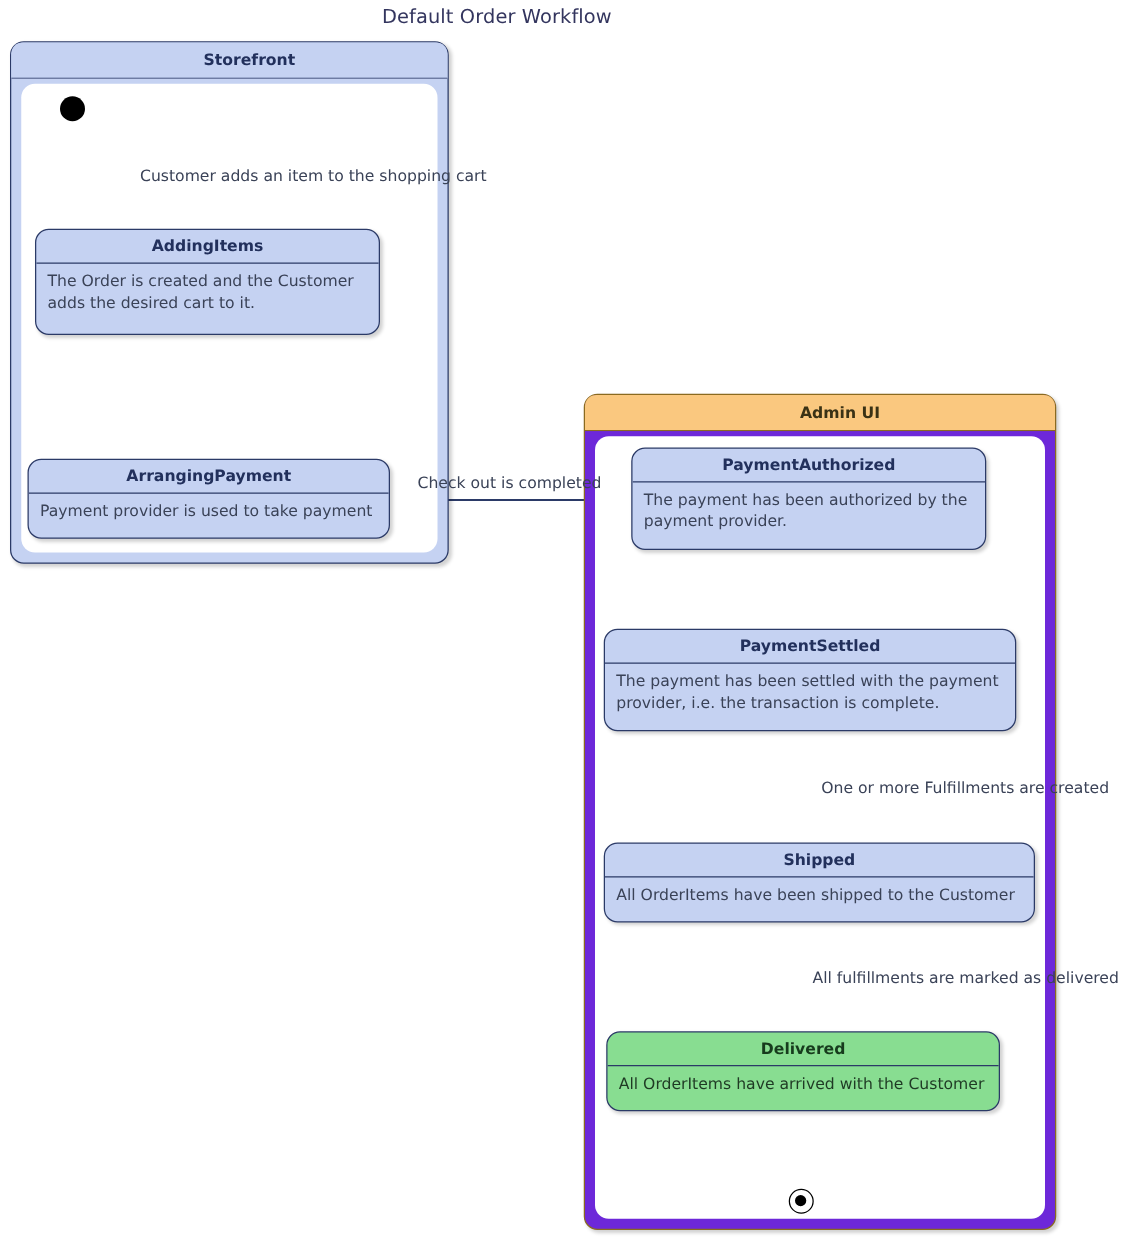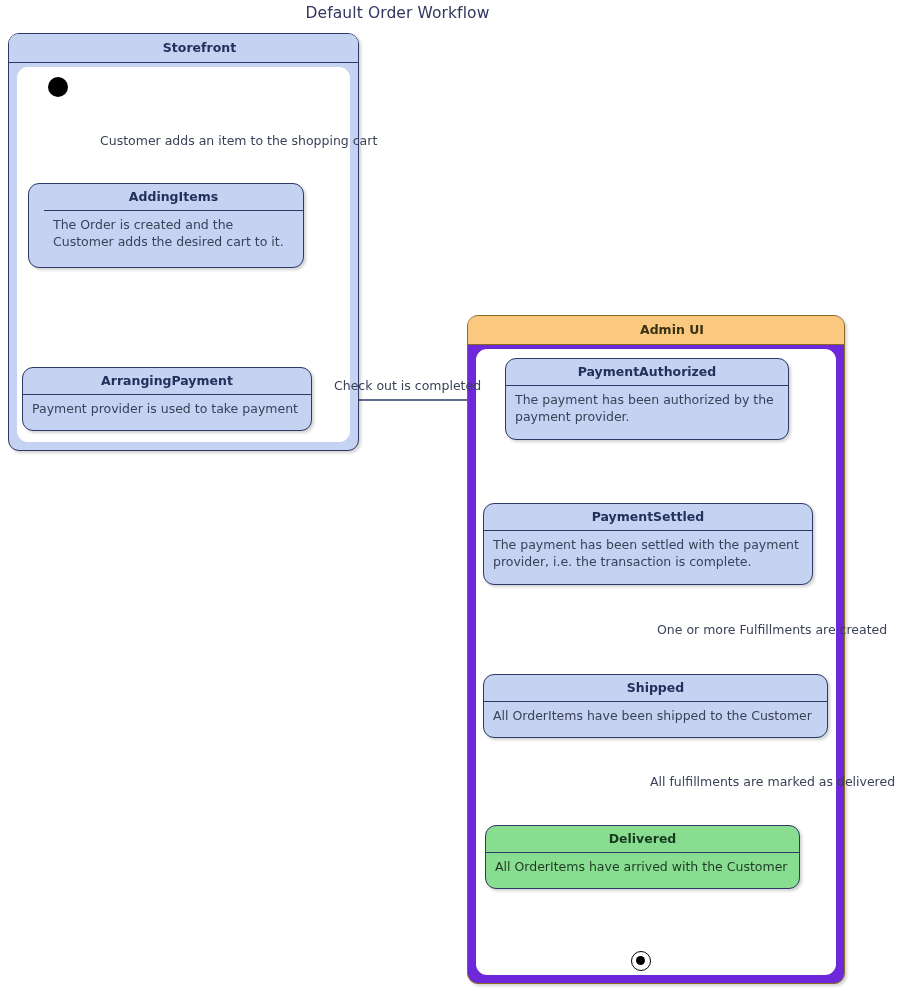--- a/index.html
+++ b/index.html
@@ -197,21 +197,21 @@
     <div class="composite-header">Admin UI</div>
     <div class="composite-body">
       <div class="region" style="left:8px; top:4px; right:8px; bottom:8px;"></div>
     </div>
   </div>
 
   <div class="initial-state" style="left:48px; top:77px;"></div>
 
   <div class="final-state" style="left:631px; top:951px;"></div>
 
-  <div class="state" style="left:28px; top:183px; width:276px; height:85px;padding-left:15px;">
+  <div class="state" style="left:28px; top:183px; width:276px; height:85px;">
     <div class="state-title">AddingItems</div>
     <div class="state-desc">The Order is created and the Customer adds the desired cart to it.</div>
   </div>
 
   <div class="state" style="left:22px; top:367px; width:290px; height:64px;">
     <div class="state-title">ArrangingPayment</div>
     <div class="state-desc">Payment provider is used to take payment</div>
   </div>
 
   <div class="state" style="left:505px; top:358px; width:284px; height:82px;">
@@ -227,21 +227,21 @@
   <div class="state" style="left:483px; top:674px; width:345px; height:64px;">
     <div class="state-title">Shipped</div>
     <div class="state-desc">All OrderItems have been shipped to the Customer</div>
   </div>
 
   <div class="state green" style="left:485px; top:825px; width:315px; height:64px;">
     <div class="state-title">Delivered</div>
     <div class="state-desc">All OrderItems have arrived with the Customer</div>
   </div>
 
-  <div class="edge-label" style="left:100px; top:133px;text-align:center;">Customer adds an item to the shopping cart</div>
+  <div class="edge-label" style="left:112px; top:133px;text-align:center;">Customer adds an item to the shopping cart</div>
 
   <div class="edge-label" style="left:334px; top:378px;">Check out is completed</div>
 
   <div class="edge-label" style="left:657px; top:622px;">One or more Fulfillments are created</div>
 
   <div class="edge-label" style="left:650px; top:774px;">All fulfillments are marked as delivered</div>
 
 </div>
 
 </body></html>

